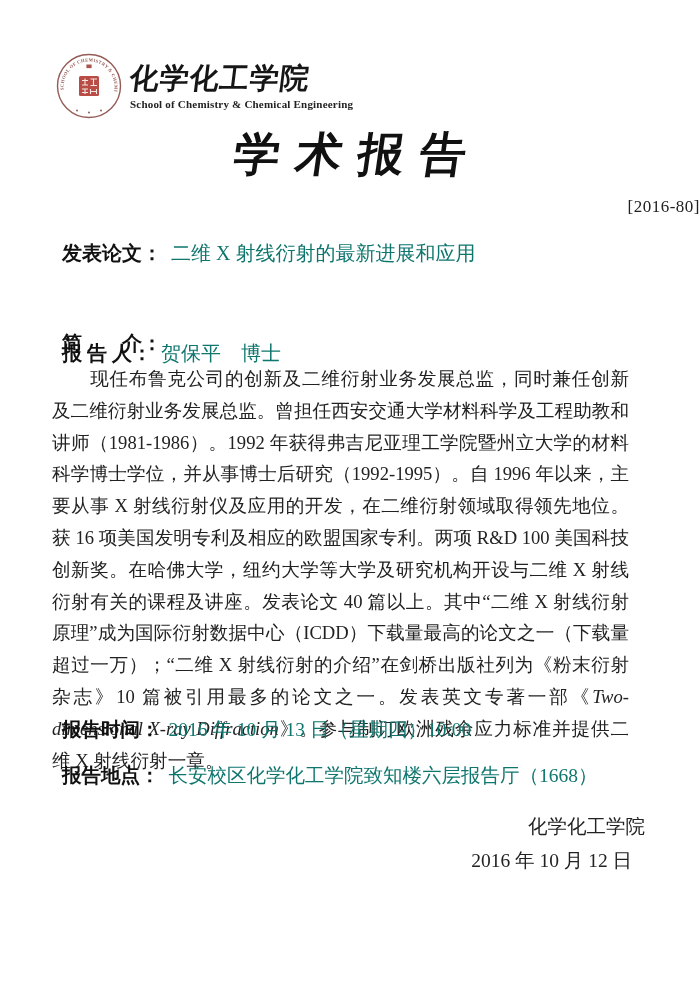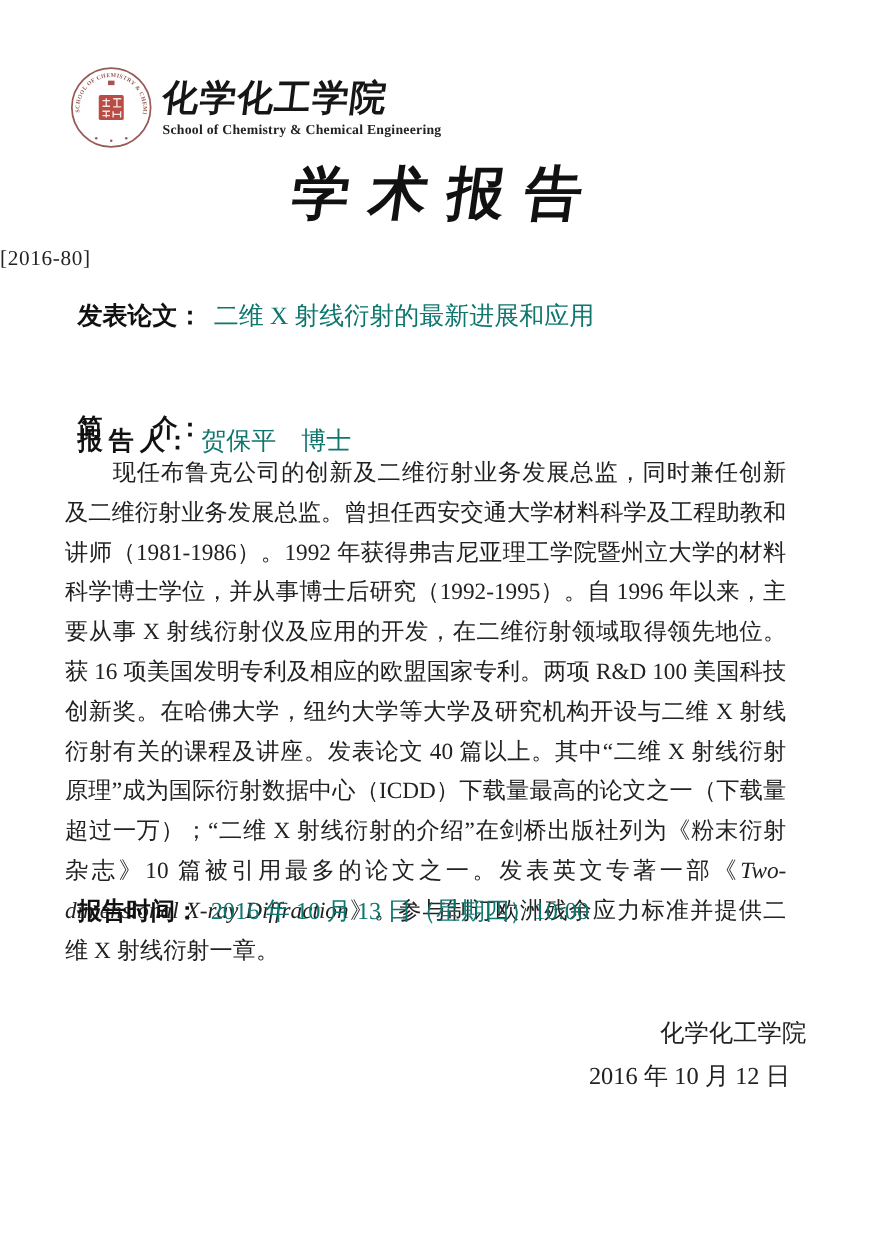--- a/index.html
+++ b/index.html
@@ -31,21 +31,21 @@
   .main-title {
     position:absolute; top:124px; left:0; width:100%;
     text-align:center; font-size:46px; font-weight:bold;
     letter-spacing:16px; text-indent:16px;
     transform:skewX(-8deg);
     font-family:"DejaVu Serif","Liberation Serif",serif;
     color:#111;
   }
   .report-number {
     position:absolute; top:197px; left:0; width:100%;
-    text-align:left; font-size:17px; letter-spacing:.5px; color:#222;
+    text-align:right; font-size:17px; letter-spacing:.5px; color:#222;
   }
 
   
   .row { position:absolute; left:62px; right:58px; font-size:20px; line-height:24px; white-space:nowrap; }
   .row .label { font-weight:bold; color:#111; }
   .row .value { margin-left:9px; color:#0f766e; }
   .row-topic   { top:241px; }
   .row-speaker { top:297px;margin-top:44px; }
   .row-intro   { top:331px; }
 
@@ -116,17 +116,20 @@
   </div>
   <div class="row row-intro">
     <span class="label">简　　介：</span>
   </div>
 
   <p class="bio"><span>现任布鲁克公司的创新及二维衍射业务发展总监，同时兼任创新及二维衍射业务发展总监。曾担任西安交通大学材料科学及工程助教和讲师（1981-1986）。1992 年获得弗吉尼亚理工学院暨州立大学的材料科学博士学位，并从事博士后研究（1992-1995）。自 1996 年以来，主要从事 X 射线衍射仪及应用的开发，在二维衍射领域取得领先地位。获 16 项美国发明专利及相应的欧盟国家专利。两项 R&amp;D 100 美国科技创新奖。在哈佛大学，纽约大学等大学及研究机构开设与二维 X 射线衍射有关的课程及讲座。发表论文 40 篇以上。其中“二维 X 射线衍射原理”成为国际衍射数据中心（ICDD）下载量最高的论文之一（下载量超过一万）；“二维 X 射线衍射的介绍”在剑桥出版社列为《粉末衍射杂志》10 篇被引用最多的论文之一。发表英文专著一部《</span><i>Two-dimensional X-ray Diffraction</i><span>》。参与制订欧洲残余应力标准并提供二维 X 射线衍射一章。</span></p>
 
   <div class="row row-time">
     <span class="label">报告时间：</span><span class="value">2016 年 10 月 13 日（星期四）10:00</span>
   </div>
+  <div class="row row-place">
+    <span class="label">报告地点：</span><span class="value">长安校区化学化工学院致知楼六层报告厅（1668）</span>
+  </div>
 
   <div class="sign sign-org">化学化工学院</div>
   <div class="sign sign-date">2016 年 10 月 12 日</div>
 
 </div>
 
 </body></html>

